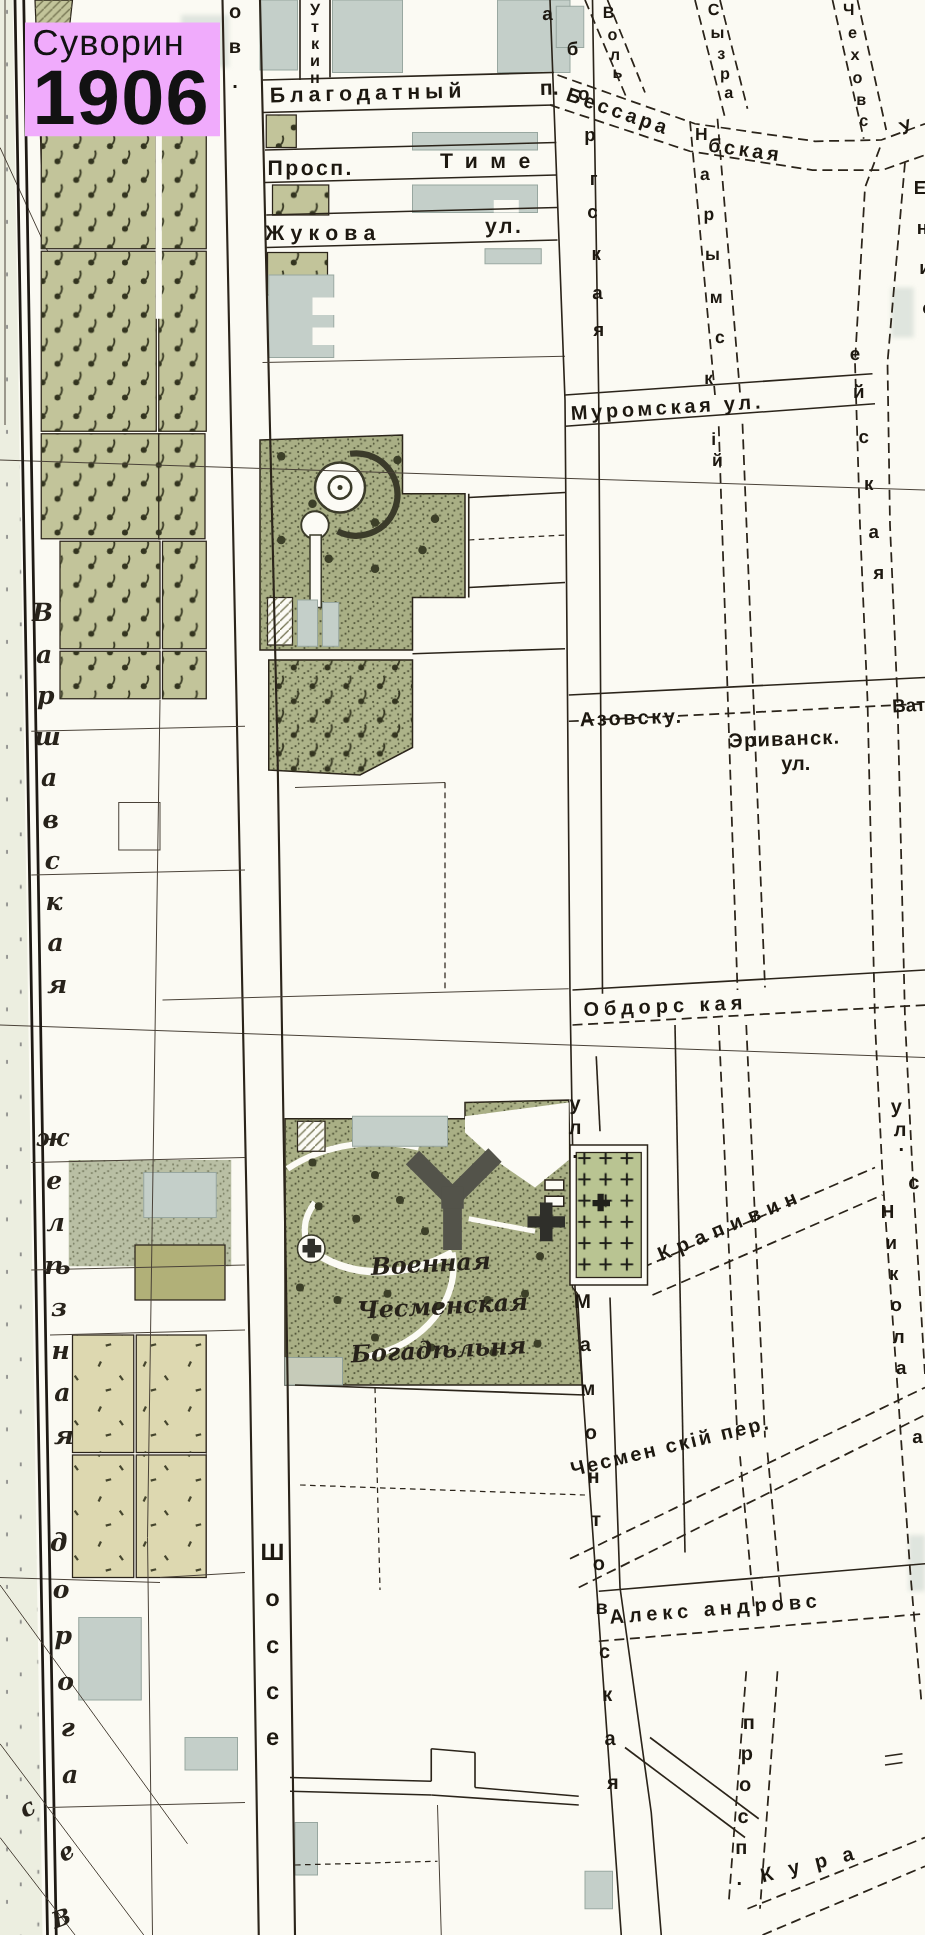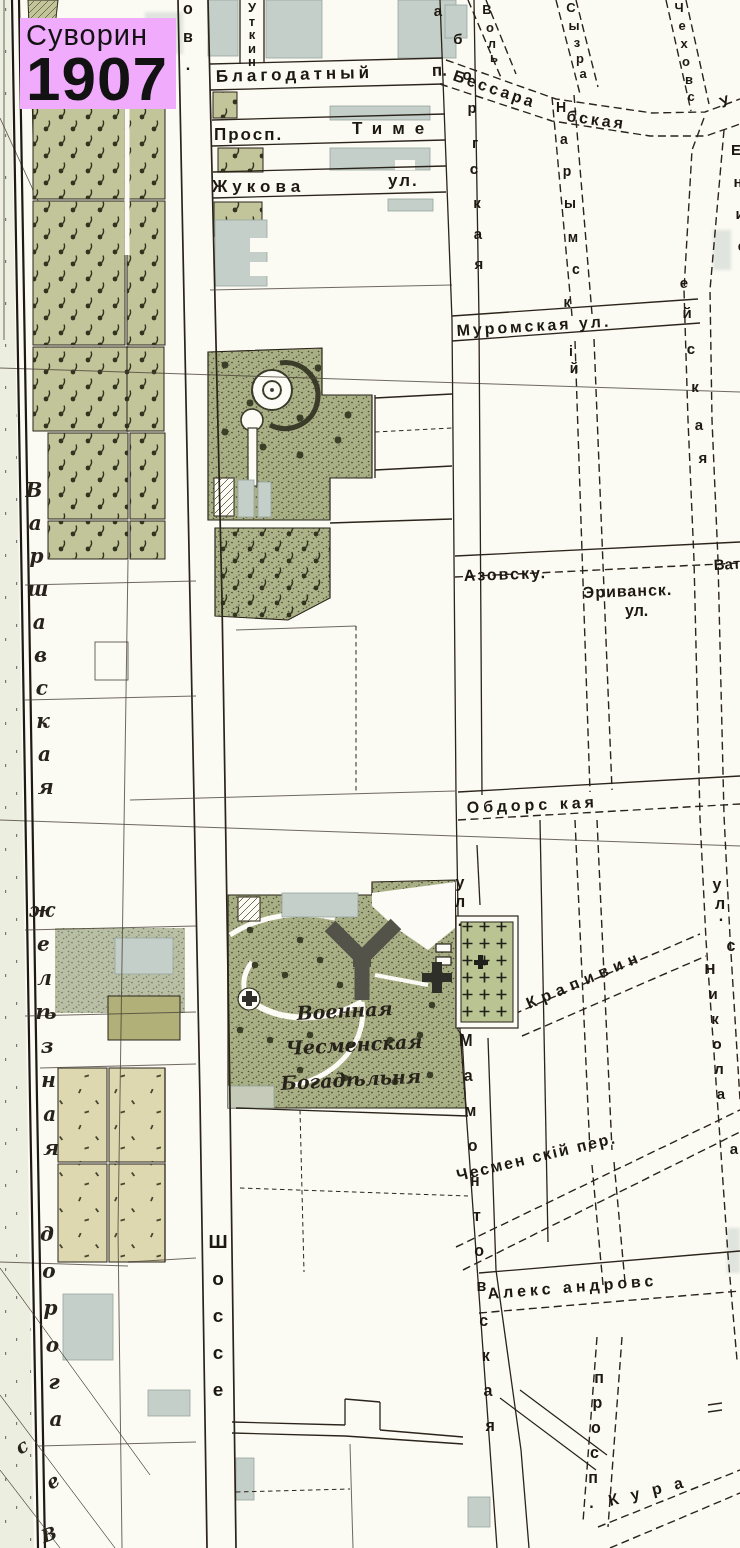--- a/index.html
+++ b/index.html
@@ -510,16 +510,16 @@
         <text x="54.2" y="1389" class="ital" font-size="20" text-anchor="middle">г</text>
         <text x="56" y="1426" class="ital" font-size="20" text-anchor="middle">а</text>
         <text x="44" y="1543" class="ital" font-size="18" transform="rotate(-20 44 1543)">В</text>
         <text x="25" y="1452" class="ital" font-size="19" text-anchor="middle" transform="rotate(-30 25 1452)">с</text>
         <text x="56" y="1487" class="ital" font-size="19" text-anchor="middle" transform="rotate(-30 56 1487)">е</text>
       </g>
 </svg>
 
 <div id="title-block">
   <div id="publisher">Суворин</div>
-  <div id="year">1907</div>
+  <div id="year">1906</div>
 </div>
 
 </div>
 
 </body></html>

